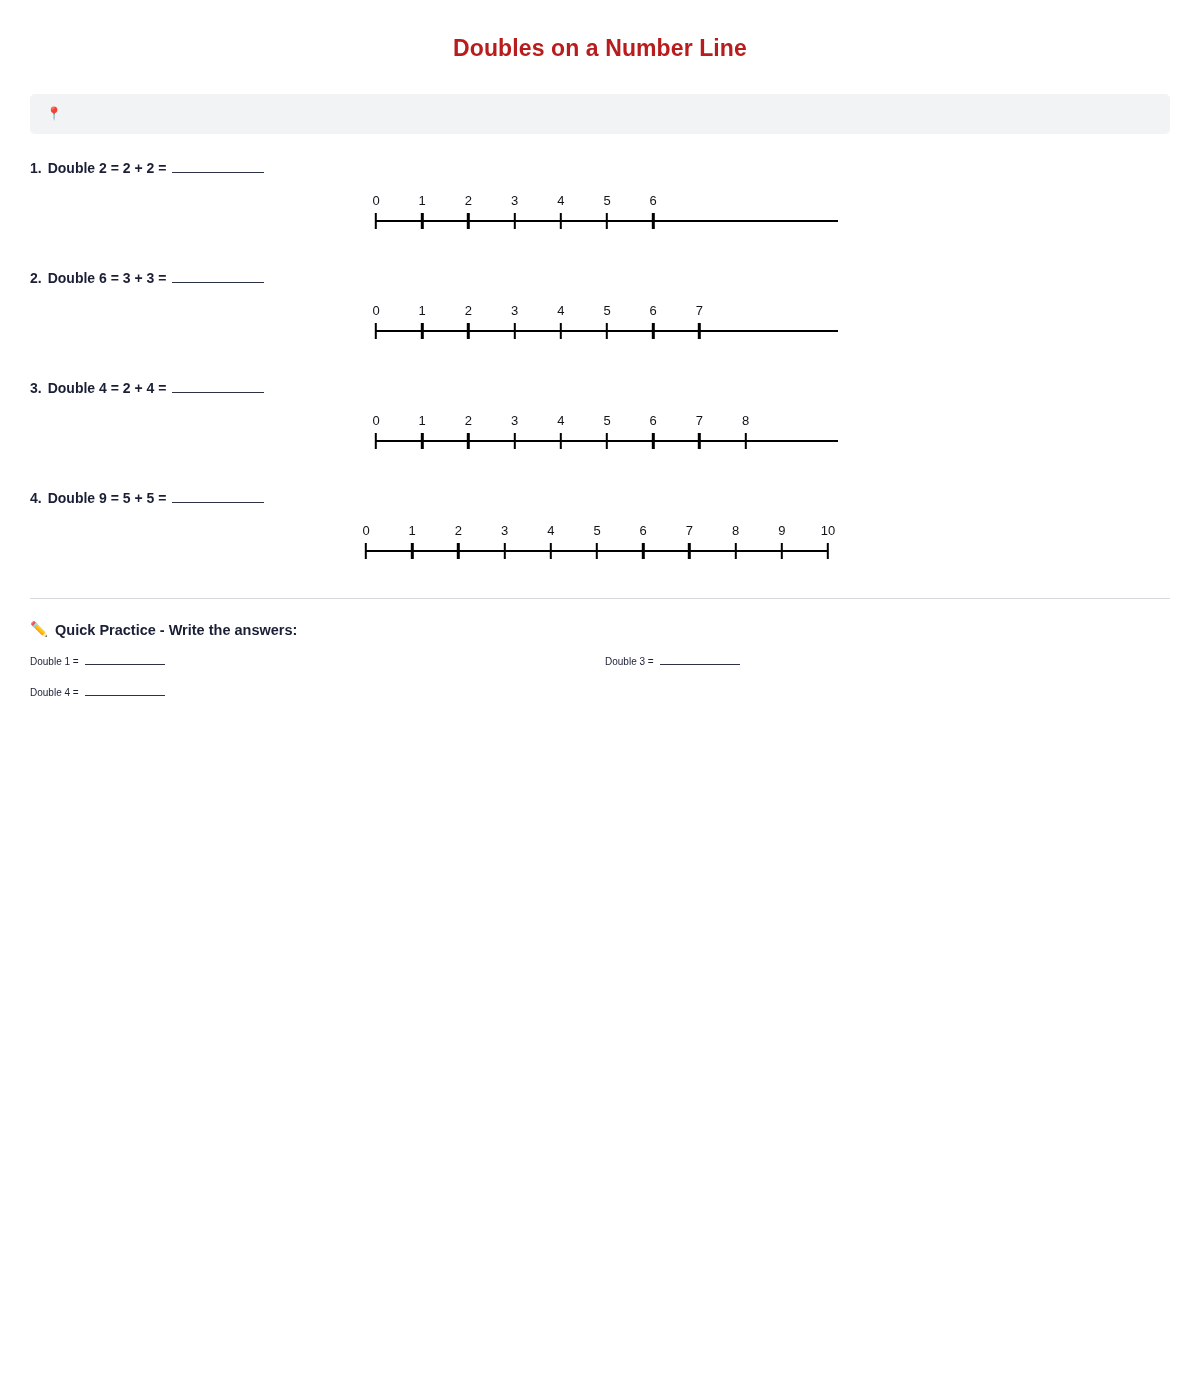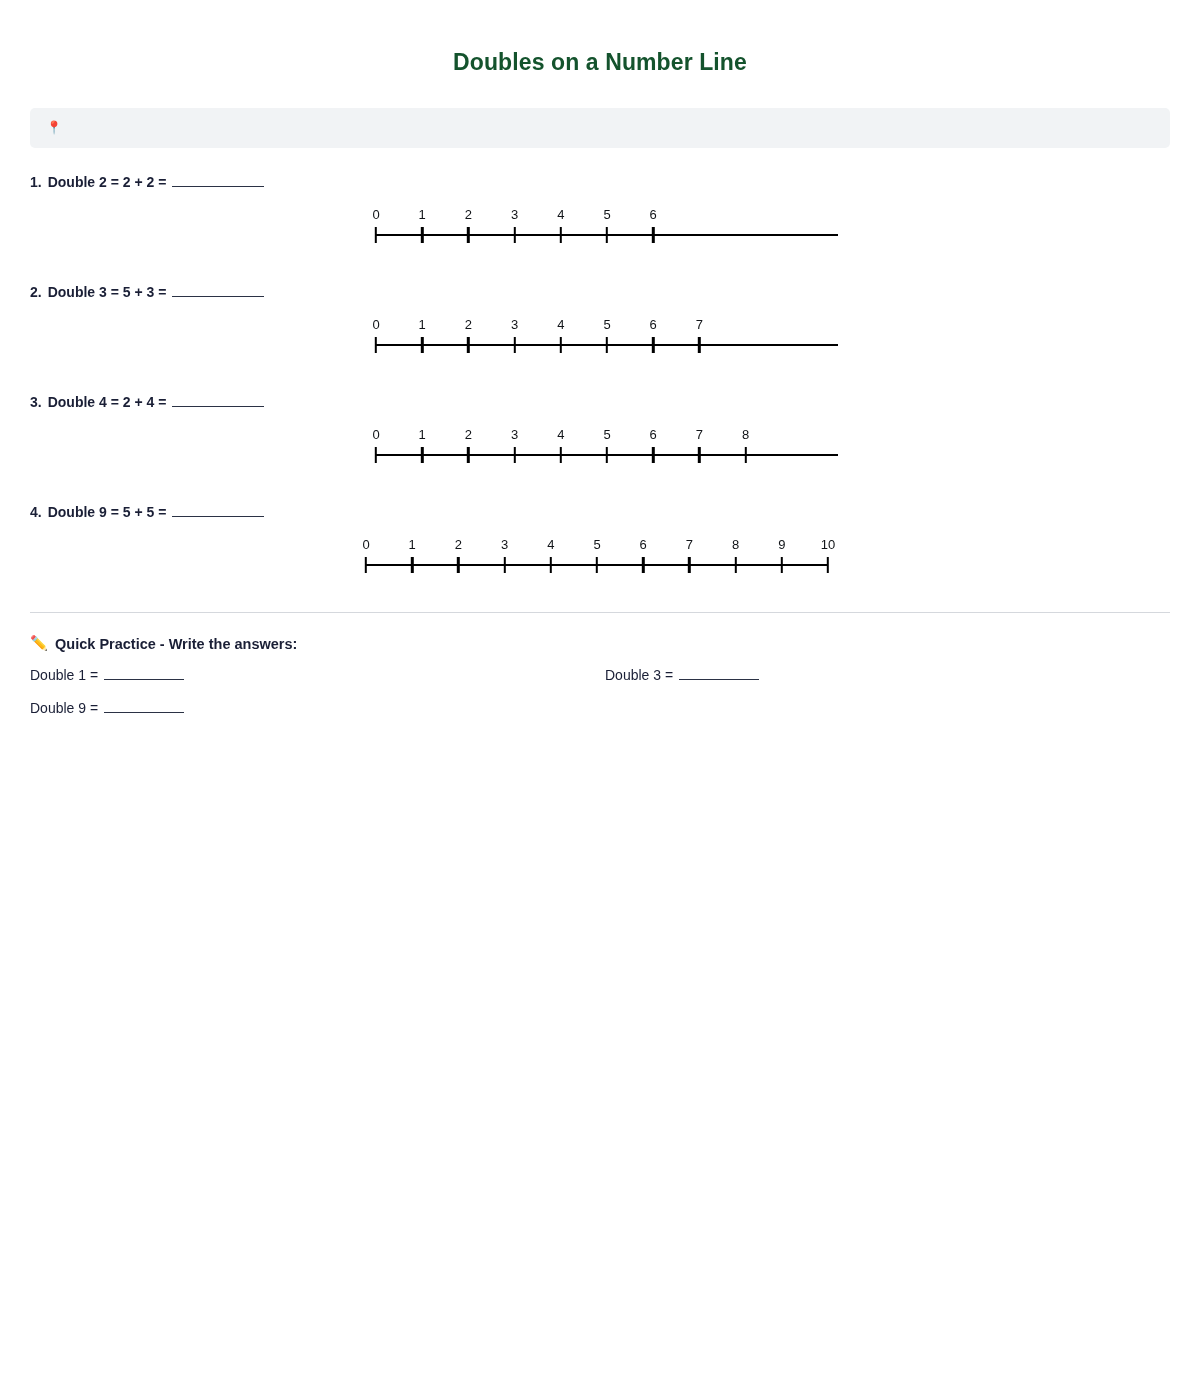--- a/index.html
+++ b/index.html
@@ -20,24 +20,24 @@
     height: 1400px;
     box-sizing: border-box;
     padding: 0 30px;
   }
 
   
   .title {
     text-align: center;
     font-size: 23px;
     font-weight: bold;
-    color: #14532d;
+    color: #b91c1c;
     letter-spacing: 0.1px;
     margin: 0;
-    padding-top: 49px;
+    padding-top: 35px;
   }
 
   
   .namedate {
     display: flex;
     justify-content: space-between;
     align-items: flex-end;
     margin-top: 26px;
     border-bottom: 2.5px solid #111418;
     padding-bottom: 7px;
@@ -141,21 +141,21 @@
     align-items: center;
     gap: 7px;
   }
   .qp-grid {
     margin-top: 15px;
     display: grid;
     grid-template-columns: 575px 1fr;
     row-gap: 17px;
   }
   .qp-item {
-    font-size: 14px;
+    font-size: 10px;
     color: #1a1f36;
     display: flex;
     align-items: baseline;
     gap: 6px;
   }
   .qp-rule {
     display: inline-block;
     border-bottom: 1.3px solid #2b3245;
     height: 11px;
     width: 80px;
@@ -196,21 +196,21 @@
             <div class="tick" style="left: 231px;"></div>
             <div class="tick-label" style="left: 231px;">5</div>
             <div class="tick" style="left: 277.2px;"></div>
             <div class="tick-label" style="left: 277.2px;">6</div>
           </div>
         </div>
       </div>
       <div class="problem" style="margin-top: 32px;">
         <div class="problem-label">
           <span>2.</span>
-          <span>Double 3 = 5 + 3 =</span>
+          <span>Double 6 = 3 + 3 =</span>
           <span class="blank-rule"></span>
         </div>
         <div class="nl-wrap">
           <div class="nl" style="left: 346px; width: 462px;">
             <div class="axis" style="width: 462px;"></div>
             <div class="tick" style="left: 0px;"></div>
             <div class="tick-label" style="left: 0px;">0</div>
             <div class="tick" style="left: 46.2px;"></div>
             <div class="tick-label" style="left: 46.2px;">1</div>
             <div class="tick" style="left: 92.4px;"></div>
@@ -304,18 +304,18 @@
   <div class="qp-grid">
       <div class="qp-item">
         <span>Double 1 =</span>
         <span class="qp-rule"></span>
       </div>
       <div class="qp-item">
         <span>Double 3 =</span>
         <span class="qp-rule"></span>
       </div>
       <div class="qp-item">
-        <span>Double 9 =</span>
+        <span>Double 4 =</span>
         <span class="qp-rule"></span>
       </div>
     </div>
 
 </div>
 
 </body></html>

